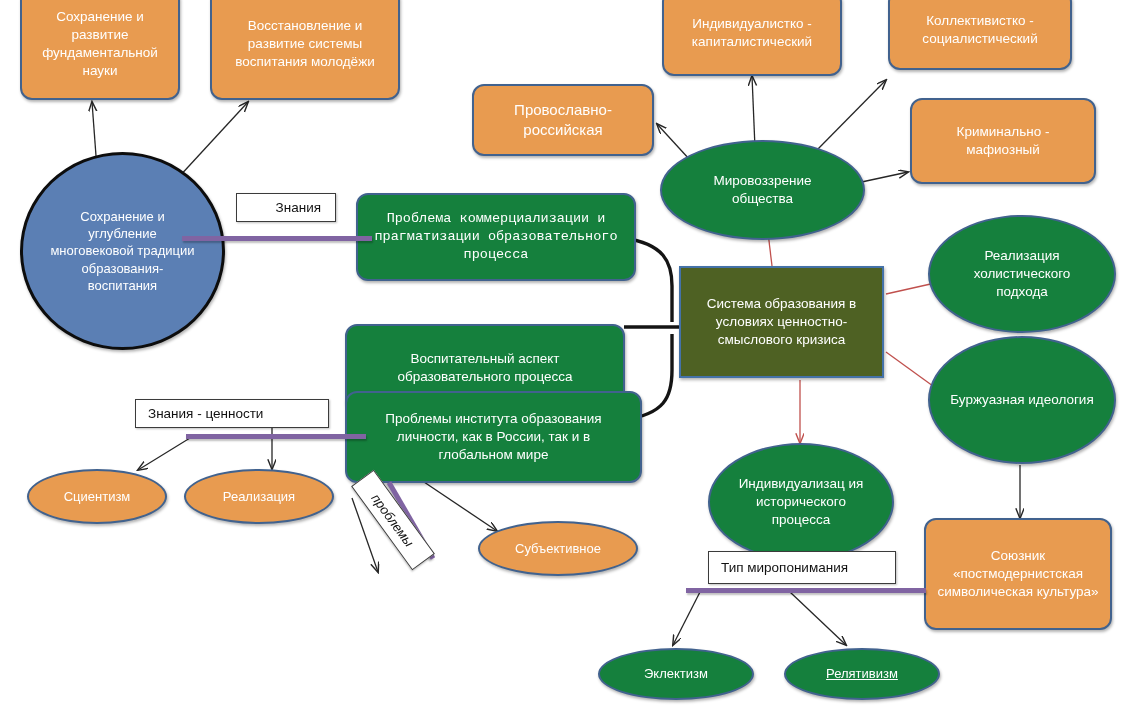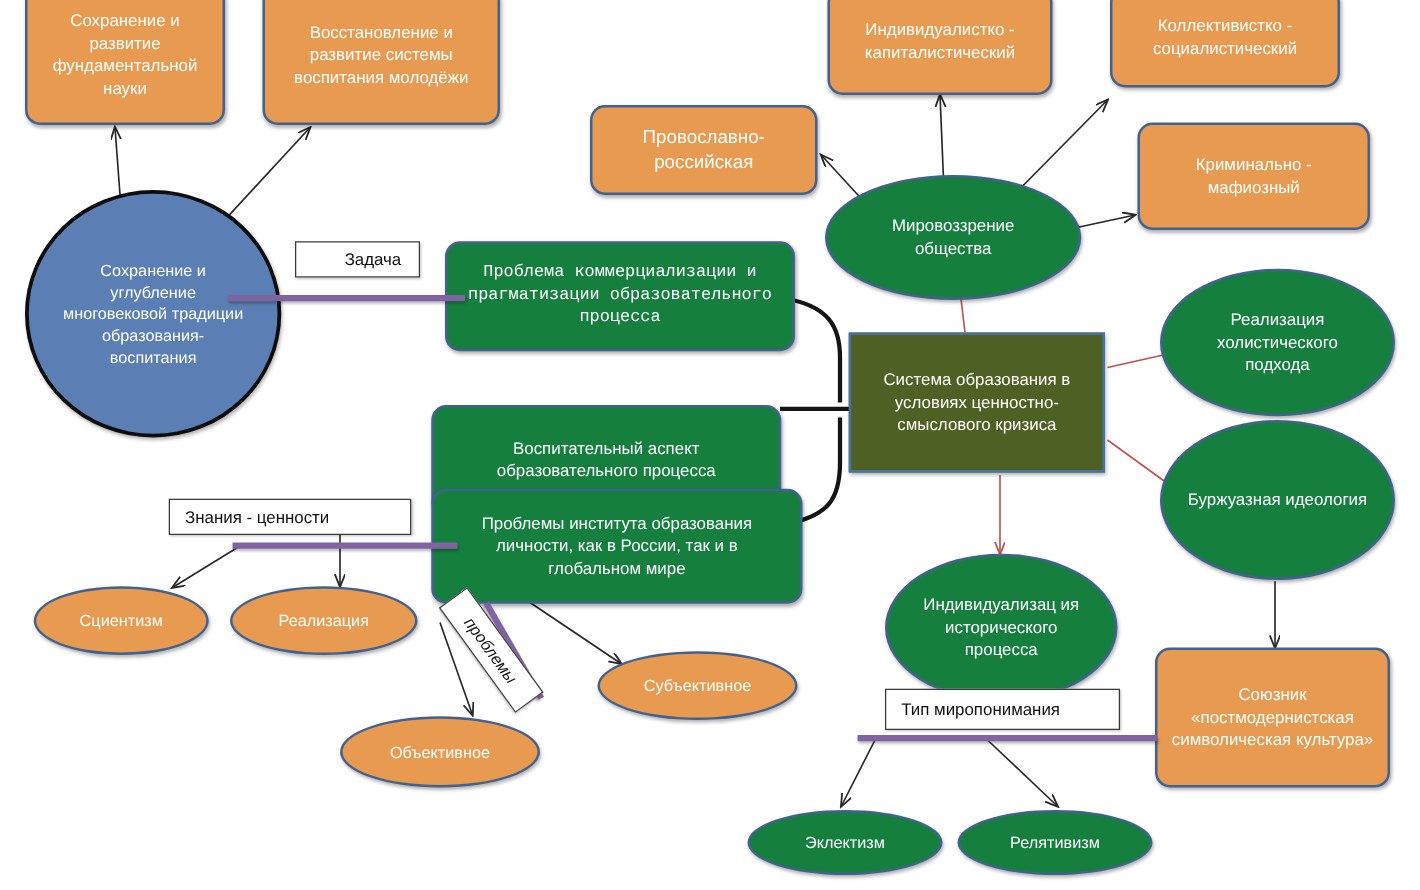--- a/index.html
+++ b/index.html
@@ -213,35 +213,32 @@
   </div>
 
   <div class="node ellipse orange" style="left:184px; top:469px; width:150px; height:55px; font-size:13px;">
     <span class="txt">Реализация</span>
   </div>
 
   <div class="node ellipse orange" style="left:478px; top:521px; width:160px; height:55px; font-size:13px;">
     <span class="txt">Субъективное</span>
   </div>
 
-  <div class="node ellipse orange" style="left:272px; top:573px; width:160px; height:57px; font-size:13px;">
-    <span class="txt">Объективное</span>
-  </div>
 
   <div class="node ellipse blue" style="left:598px; top:648px; width:156px; height:52px; font-size:13px;">
     <span class="txt">Эклектизм</span>
   </div>
 
-  <div class="node ellipse blue" style="left:766px; top:648px; width:156px; height:52px; font-size:13px;">
+  <div class="node ellipse blue" style="left:784px; top:648px; width:156px; height:52px; font-size:13px;text-decoration:underline;">
     <span class="txt">Релятивизм</span>
   </div>
 
   <div class="underline-bar" style="left:182px; top:236px; width:190px;"></div>
   <div class="label-box right" style="left:236px; top:193px; width:100px; height:29px; font-size:13.5px;">
-    <span class="txt">Задача</span>
+    <span class="txt">Знания</span>
   </div>
 
   <div class="underline-bar" style="left:186px; top:434px; width:180px;"></div>
   <div class="label-box left" style="left:135px; top:399px; width:194px; height:29px; font-size:13.5px;">
     <span class="txt">Знания - ценности</span>
   </div>
 
   <div class="underline-bar" style="left:686px; top:588px; width:240px;"></div>
   <div class="label-box left" style="left:708px; top:551px; width:188px; height:33px; font-size:13.5px;">
     <span class="txt">Тип миропонимания</span>

